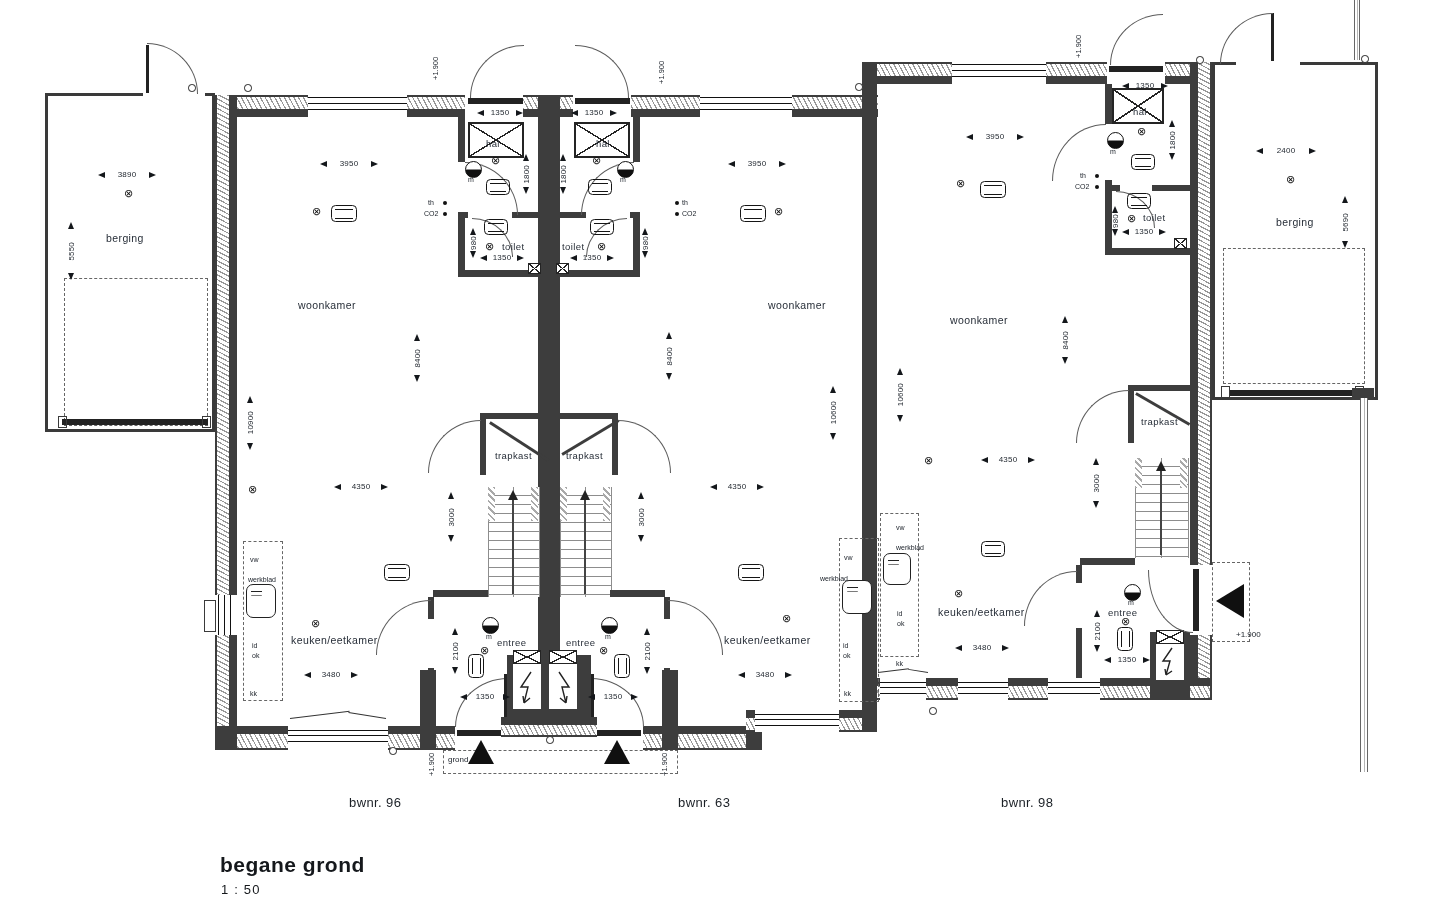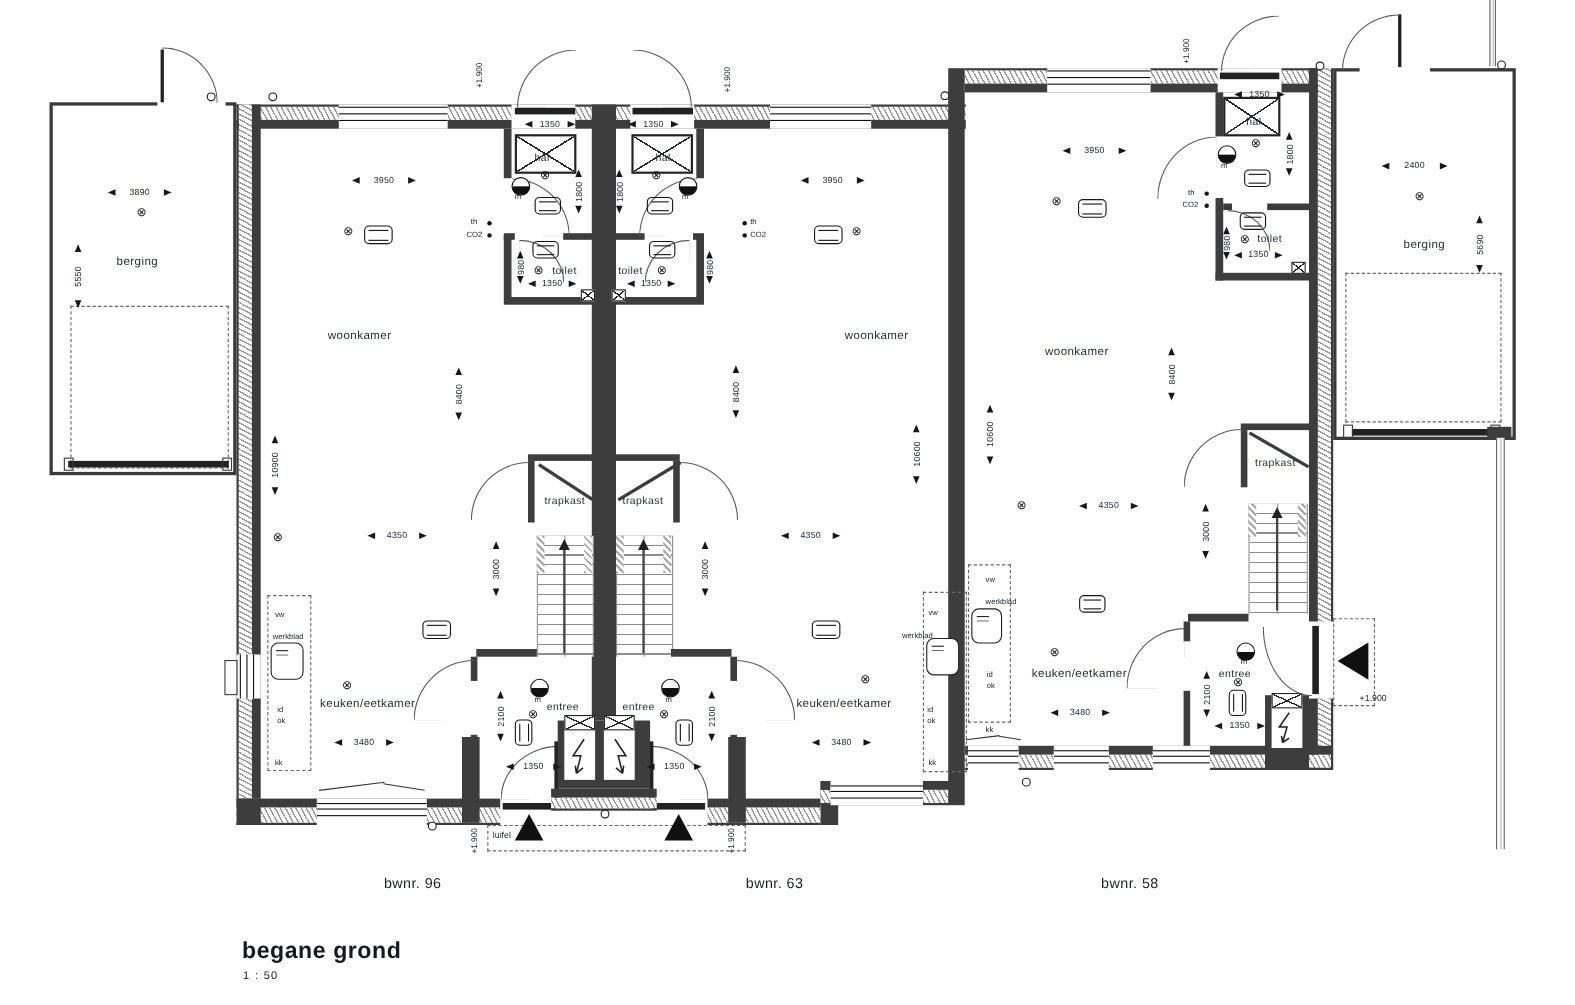--- a/index.html
+++ b/index.html
@@ -68,21 +68,21 @@
     linear-gradient(to bottom right,transparent calc(50% - .6px),#242424 calc(50% - .6px) calc(50% + .6px),transparent 0),
     linear-gradient(to top right,transparent calc(50% - .6px),#242424 calc(50% - .6px) calc(50% + .6px),transparent 0),#fff}
   .sink{position:absolute;box-sizing:border-box;border:1.5px solid #222;border-radius:7px;background:#fff}
   .sink::before{content:"";position:absolute;left:4px;top:6px;width:11px;border-top:1.3px solid #222;box-shadow:0 4px 0 -0.2px #222}
   .chev{position:absolute}
   .chev::before{content:"";position:absolute;left:0;top:8px;width:62%;border-top:1.2px solid #333;transform:rotate(-7deg);transform-origin:left center}
   .chev::after{content:"";position:absolute;right:0;top:8px;width:40%;border-top:1.2px solid #333;transform:rotate(9deg);transform-origin:right center}
   .fence{position:absolute;box-sizing:border-box;border-left:1.4px solid #666;border-right:1.4px solid #666;background:#fff}
   .fence::after{content:"";position:absolute;top:0;bottom:0;left:calc(50% - .5px);border-left:1px solid #b5b5b5}
   .title{position:absolute;font-size:21px;font-weight:700;letter-spacing:.5px;color:#15181c}
-  .scale{position:absolute;font-size:10px;letter-spacing:1.2px;color:#15181c}
+  .scale{position:absolute;font-size:13px;letter-spacing:1.2px;color:#15181c}
   .unit{position:absolute;font-size:13px;letter-spacing:.4px;color:#1b2026}
   svg{position:absolute;overflow:visible}
 </style>
 </head>
 <body>
 
 <div class="plan">
 
   <div class="lite" style="left:45px;top:93px;width:170px;height:339px"></div>
   <div class="gap" style="left:143px;top:90px;width:62px;height:9px"></div>
@@ -165,21 +165,21 @@
   <div class="xbox" style="left:549px;top:650px;width:28px;height:14px"></div>
   <svg style="left:516px;top:670px" width="22" height="36" viewBox="0 0 22 36">
       <path d="M15 2 L5 17 h7 L8 33 M8 33 l6 -5 M8 33 l-1 -7" fill="none" stroke="#222" stroke-width="1.4"></path>
     </svg>
   <svg style="left:552px;top:670px" width="22" height="36" viewBox="0 0 22 36">
       <path d="M7 2 L17 17 h-7 L14 33 M14 33 l-6 -5 M14 33 l1 -7" fill="none" stroke="#222" stroke-width="1.4"></path>
     </svg>
   <div class="hzB" style="left:501px;top:717px;width:96px;height:20px"></div>
 
   <div class="dsh" style="left:443px;top:750px;width:233px;height:22px"></div>
-  <div class="fix" style="left:448px;top:755px;font-size:8px">luifel</div>
+  <div class="fix" style="left:448px;top:755px;font-size:8px">grond</div>
   <div class="vtxt" style="left:427px;top:736px;height:40px">+1.900</div>
   <div class="vtxt" style="left:660px;top:736px;height:40px">+1.900</div>
   <div class="tri up" style="left:468px;top:740px"></div>
   <div class="tri up" style="left:604px;top:740px"></div>
 
   <div class="w" style="left:458px;top:117px;width:7px;height:45px"></div>
   <div class="w" style="left:458px;top:214px;width:7px;height:56px"></div>
   <div class="w" style="left:458px;top:212px;width:10px;height:6px"></div>
   <div class="w" style="left:512px;top:212px;width:34px;height:6px"></div>
   <div class="w" style="left:458px;top:270px;width:88px;height:7px"></div>
@@ -501,17 +501,17 @@
   <div class="pip" style="left:244px;top:84px"></div>
   <div class="pip" style="left:855px;top:83px"></div>
   <div class="pip" style="left:1196px;top:56px"></div>
   <div class="pip" style="left:1361px;top:55px"></div>
   <div class="pip" style="left:546px;top:736px"></div>
   <div class="pip" style="left:929px;top:707px"></div>
   <div class="pip" style="left:389px;top:747px"></div>
 
   <div class="unit" style="left:349px;top:795px">bwnr. 96</div>
   <div class="unit" style="left:678px;top:795px">bwnr. 63</div>
-  <div class="unit" style="left:1001px;top:795px">bwnr. 58</div>
+  <div class="unit" style="left:1001px;top:795px">bwnr. 98</div>
   <div class="title" style="left:220px;top:853px">begane grond</div>
   <div class="scale" style="left:221px;top:882px">1 : 50</div>
 
 </div>
 
 </body></html>

